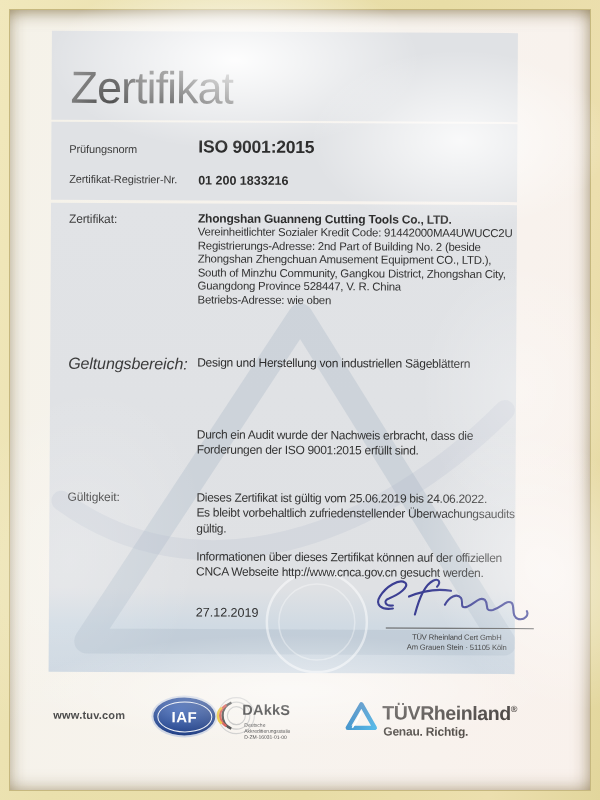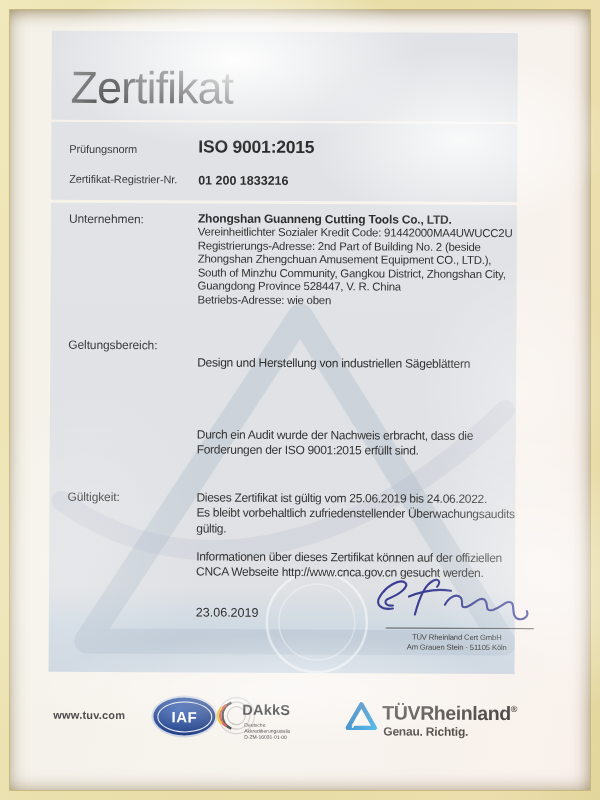--- a/index.html
+++ b/index.html
@@ -37,21 +37,21 @@
   .v-norm{top:14px;font-size:17.5px;font-weight:bold;letter-spacing:-.2px;}
   .l-norm{top:21px;}
   .l-reg{top:51px;}
   .v-reg{top:51px;font-size:12.5px;font-weight:bold;}
   .txtblock{position:absolute;left:147px;white-space:nowrap;}
   .co-name{font-size:12px;font-weight:bold;letter-spacing:-.2px;line-height:14px;}
   .co-line,.bodyline{font-size:11.4px;line-height:13.6px;letter-spacing:-.22px;color:#333;}
   .bodyline{font-size:12px;line-height:15.4px;letter-spacing:-.3px;}
   .scope-value{top:152px;font-size:12px;letter-spacing:-.25px;white-space:nowrap;}
   .l-company{top:9px;font-size:12px;}
-  .l-scope{top:135px;font-size:12px;}
+  .l-scope{top:152px;font-size:16px;font-style:italic;}
   .l-valid{top:287px;font-size:12px;}
   .date{position:absolute;left:147px;top:402px;font-size:12.5px;color:#2f2f2f;}
   .sig-svg{position:absolute;left:322px;top:366px;}
   .sig-line{position:absolute;left:337px;top:423px;width:148px;height:1px;background:#5a5a5a;}
   .sig-org{position:absolute;left:328px;top:428px;width:160px;text-align:center;
     font-size:7.6px;line-height:9.6px;color:#3d3d3d;letter-spacing:-.1px;}
   .watermark{position:absolute;left:0;top:0;}
   
   .website{position:absolute;left:45px;top:700px;font-size:11px;font-weight:bold;color:#3f3f3f;letter-spacing:.2px;}
   .iaf{position:absolute;left:145px;top:688px;width:62px;height:38px;border-radius:50%;
@@ -102,21 +102,21 @@
       </div>
 
       <div class="panel body-panel">
         <svg class="watermark" width="466" height="469" viewBox="0 0 466 469">
           <polygon points="250,112 455,438 38,438" fill="none" stroke="rgba(168,182,198,.33)" stroke-width="25" stroke-linejoin="round"></polygon>
           <path d="M 12,298 C 150,398 330,332 455,205" fill="none" stroke="rgba(168,182,198,.20)" stroke-width="20" stroke-linecap="round"></path>
           <circle cx="268" cy="418" r="50" fill="none" stroke="rgba(255,255,255,.5)" stroke-width="2.5"></circle>
           <circle cx="268" cy="418" r="38" fill="none" stroke="rgba(255,255,255,.35)" stroke-width="1.5"></circle>
         </svg>
 
-        <div class="label l-company">Unternehmen:</div>
+        <div class="label l-company">Zertifikat:</div>
         <div class="txtblock" style="top:8px">
           <div class="co-name">Zhongshan Guanneng Cutting Tools Co., LTD.</div>
           <div class="co-line">Vereinheitlichter Sozialer Kredit Code: 91442000MA4UWUCC2U</div>
           <div class="co-line">Registrierungs-Adresse: 2nd Part of Building No. 2 (beside</div>
           <div class="co-line">Zhongshan Zhengchuan Amusement Equipment CO., LTD.),</div>
           <div class="co-line">South of Minzhu Community, Gangkou District, Zhongshan City,</div>
           <div class="co-line">Guangdong Province 528447, V. R. China</div>
           <div class="co-line">Betriebs-Adresse: wie oben</div>
         </div>
 
@@ -133,21 +133,21 @@
           <div class="bodyline">Dieses Zertifikat ist gültig vom 25.06.2019 bis 24.06.2022.</div>
           <div class="bodyline">Es bleibt vorbehaltlich zufriedenstellender Überwachungsaudits</div>
           <div class="bodyline">gültig.</div>
         </div>
 
         <div class="txtblock" style="top:346px">
           <div class="bodyline">Informationen über dieses Zertifikat können auf der offiziellen</div>
           <div class="bodyline">CNCA Webseite http://www.cnca.gov.cn gesucht werden.</div>
         </div>
 
-        <div class="date">23.06.2019</div>
+        <div class="date">27.12.2019</div>
 
         <svg class="sig-svg" width="165" height="58" viewBox="0 0 165 58">
           <g fill="none" stroke="#3c3f93" stroke-width="2.1" stroke-linecap="round">
             <path d="M 22,38 C 10,40 4,34 9,26 C 15,16 28,8 34,12 C 39,16 28,24 18,28 C 12,30 14,36 22,35"></path>
             <path d="M 44,44 C 48,28 54,14 62,10 C 68,7 70,12 66,16"></path>
             <path d="M 38,26 C 52,20 68,18 80,20"></path>
             <path d="M 74,34 C 78,26 86,22 90,27 C 93,31 88,38 96,36 C 104,33 108,25 114,29 C 118,33 113,41 122,39 C 131,36 136,28 141,32 C 144,36 140,46 148,48 C 154,49 158,44 156,40"></path>
           </g>
         </svg>
         <div class="sig-line"></div>

